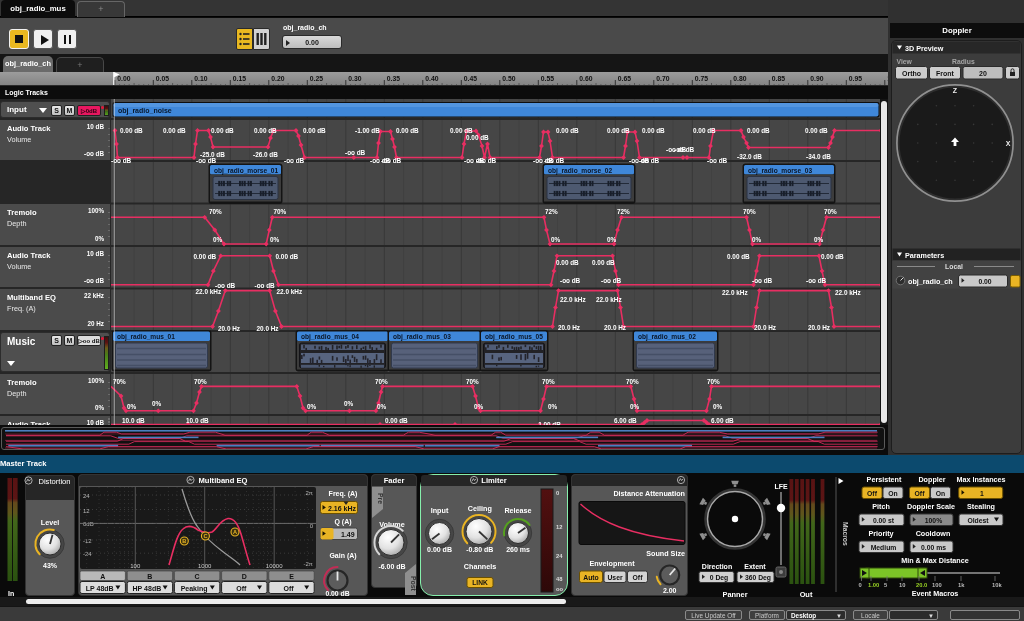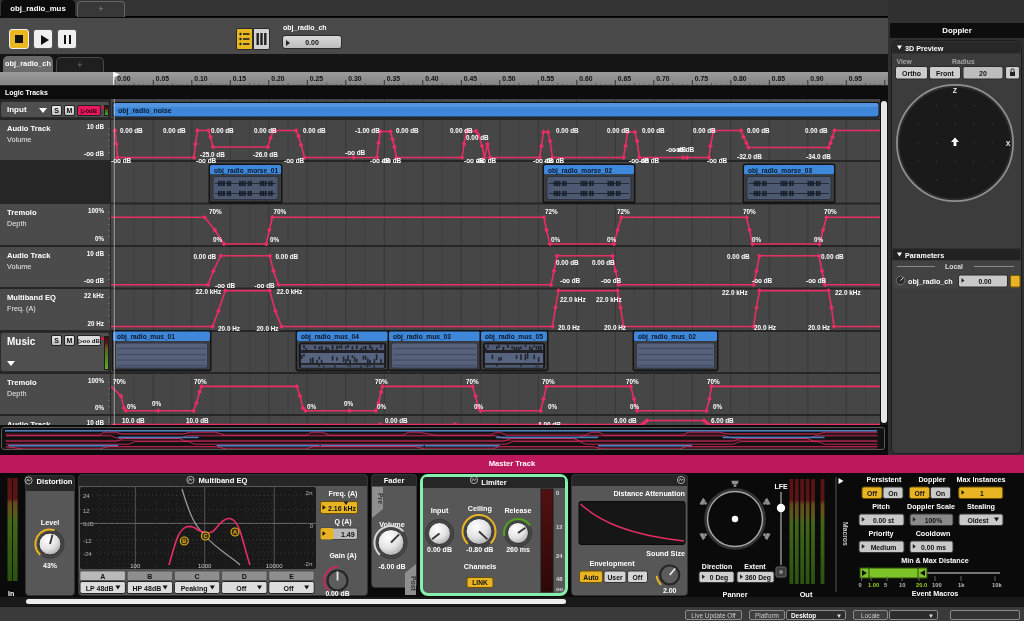--- a/index.html
+++ b/index.html
@@ -898,32 +898,32 @@
       <rect x="214.6" y="16.8" width="103.0" height="1.8" fill="#4a7fc0"></rect>
       <rect x="318.7" y="16.8" width="103.0" height="1.8" fill="#4a7fc0"></rect>
       <rect x="422.8" y="16.8" width="74.7" height="1.8" fill="#4a7fc0"></rect>
       <rect x="596.0" y="16.8" width="94.0" height="1.8" fill="#4a7fc0"></rect>
       <path d="M4.0,18.6 L21.0,21.0 L97.4,21.0 L106.4,18.6 L214.3,18.6 L224.3,21.0 L303.9,21.0 L311.3,18.6 L413.3,18.6 L422.3,21.0 L490.2,21.0 L497.0,18.6 L592.4,18.6 L599.4,21.0 L678.0,21.0 L683.8,18.6 L875.6,18.6" fill="none" stroke="#e82e62" stroke-width="0.9" opacity="0.9"></path>
       <rect x="3" y="21.4" width="872" height="0.9" fill="#e82e62" opacity="0.8"></rect>
       <rect x="3" y="11.9" width="872" height="0.8" fill="#e82e62" opacity="0.55"></rect>
       <rect x="3" y="19.6" width="872" height="0.8" fill="#e82e62" opacity="0.55"></rect>
       <rect x="3" y="5.6" width="872" height="0.7" fill="#e82e62" opacity="0.45"></rect>
     </svg></div>
-<div class="ab b" style="left:0;top:455px;width:1024px;height:18px;background:#be185d;color:#fff;font-size:7.6px;text-align:center;line-height:18px">Master Track</div>
+<div class="ab b" style="left:0;top:455px;width:1024px;height:18px;background:#0c4a6e;color:#fff;font-size:7.6px;text-align:left;line-height:18px">Master Track</div>
 <div class="ab" style="left:0;top:473px;width:1024px;height:124px;background:#0a0a0a"></div>
 <div class="ab" style="left:25px;top:475px;width:50px;height:121px;background:#575757;border-radius:4px;border:1px solid #333">
-    <div class="ab" style="left:0;top:0;width:100%;height:15px;background:#262626;border-radius:3px 3px 0 0;text-align:center;font-size:7.6px;font-weight:bold;color:#fff;line-height:11.5px"><span style="padding-left:9px">Distortion</span></div>
+    <div class="ab" style="left:0;top:0;width:100%;height:24px;background:#262626;border-radius:3px 3px 0 0;text-align:center;font-size:7.6px;font-weight:normal;color:#fff;line-height:11.5px"><span style="padding-left:9px">Distortion</span></div>
   </div>
 <div class="ab" style="left:78px;top:474px;width:290px;height:122px;background:#575757;border-radius:4px;border:1px solid #333">
     <div class="ab" style="left:0;top:0;width:100%;height:11px;background:#262626;border-radius:3px 3px 0 0;text-align:center;font-size:7.6px;font-weight:bold;color:#fff;line-height:11.5px">Multiband EQ</div>
   </div>
 <div class="ab" style="left:371px;top:474px;width:46px;height:114px;background:#575757;border-radius:4px;border:1px solid #333">
     <div class="ab" style="left:0;top:0;width:100%;height:11px;background:#262626;border-radius:3px 3px 0 0;text-align:center;font-size:7.6px;font-weight:bold;color:#fff;line-height:11.5px">Fader</div>
   </div>
-<div class="ab" style="left:420px;top:474px;width:148px;height:122px;background:#575757;border-radius:8px;border:3px solid #86efac">
+<div class="ab" style="left:420px;top:474px;width:148px;height:122px;background:#575757;border-radius:13px;border:1px solid #86efac">
     <div class="ab" style="left:0;top:0;width:100%;height:11px;background:#262626;border-radius:3px 3px 0 0;text-align:center;font-size:7.6px;font-weight:bold;color:#fff;line-height:11.5px">Limiter</div>
   </div>
 <div class="ab" style="left:571px;top:474px;width:117px;height:122px;background:#575757;border-radius:4px;border:1px solid #333">
     <div class="ab" style="left:0;top:0;width:100%;height:11px;background:#262626;border-radius:3px 3px 0 0;text-align:center;font-size:7.6px;font-weight:bold;color:#fff;line-height:11.5px"></div>
   </div>
 <svg class="ab" style="left:0;top:473px" width="1024" height="124" viewBox="0 0 1024 124" font-family="Liberation Sans, sans-serif">
     <defs>
       <radialGradient id="kw" cx="0.38" cy="0.3" r="0.8">
         <stop offset="0" stop-color="#ffffff"></stop>
         <stop offset="0.55" stop-color="#e2e2e2"></stop>

